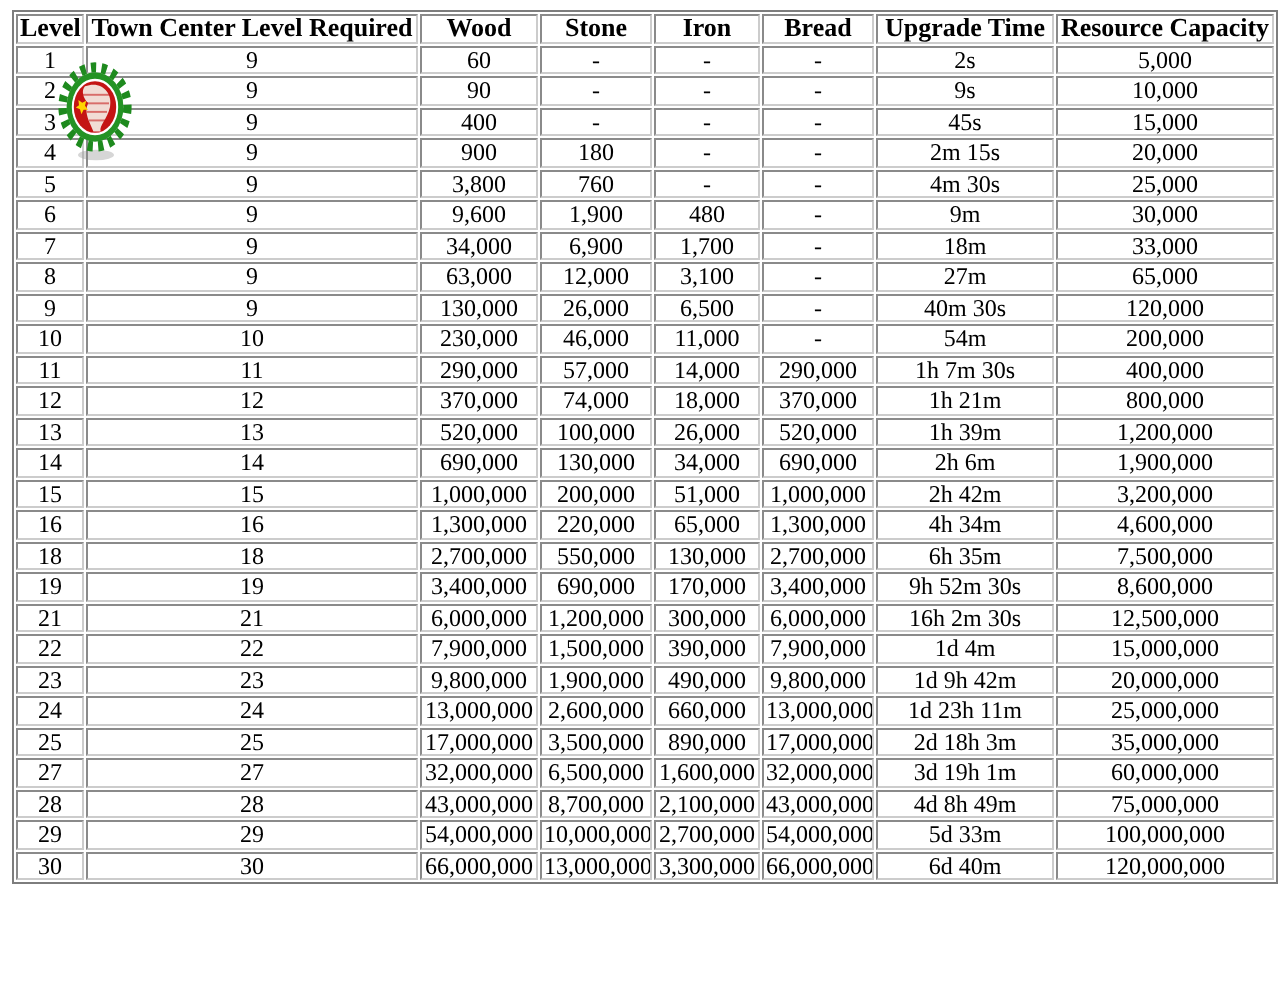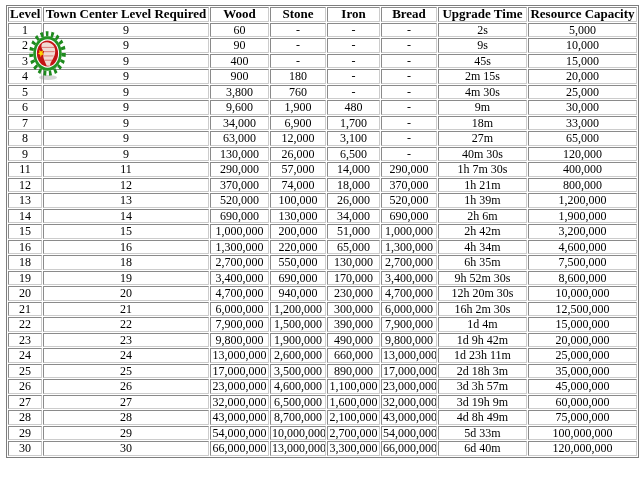--- a/index.html
+++ b/index.html
@@ -143,20 +143,30 @@
         <td>9</td>
         <td>9</td>
         <td>130,000</td>
         <td>26,000</td>
         <td>6,500</td>
         <td>-</td>
         <td>40m 30s</td>
         <td>120,000</td>
       </tr>
       <tr>
+        <td>10</td>
+        <td>10</td>
+        <td>230,000</td>
+        <td>46,000</td>
+        <td>11,000</td>
+        <td>-</td>
+        <td>54m</td>
+        <td>200,000</td>
+      </tr>
+      <tr>
         <td>11</td>
         <td>11</td>
         <td>290,000</td>
         <td>57,000</td>
         <td>14,000</td>
         <td>290,000</td>
         <td>1h 7m 30s</td>
         <td>400,000</td>
       </tr>
       <tr>
@@ -223,30 +233,20 @@
         <td>19</td>
         <td>19</td>
         <td>3,400,000</td>
         <td>690,000</td>
         <td>170,000</td>
         <td>3,400,000</td>
         <td>9h 52m 30s</td>
         <td>8,600,000</td>
       </tr>
       <tr>
-        <td>20</td>
-        <td>20</td>
-        <td>4,700,000</td>
-        <td>940,000</td>
-        <td>230,000</td>
-        <td>4,700,000</td>
-        <td>12h 20m 30s</td>
-        <td>10,000,000</td>
-      </tr>
-      <tr>
         <td>21</td>
         <td>21</td>
         <td>6,000,000</td>
         <td>1,200,000</td>
         <td>300,000</td>
         <td>6,000,000</td>
         <td>16h 2m 30s</td>
         <td>12,500,000</td>
       </tr>
       <tr>
@@ -283,37 +283,27 @@
         <td>25</td>
         <td>25</td>
         <td>17,000,000</td>
         <td>3,500,000</td>
         <td>890,000</td>
         <td>17,000,000</td>
         <td>2d 18h 3m</td>
         <td>35,000,000</td>
       </tr>
       <tr>
-        <td>26</td>
-        <td>26</td>
-        <td>23,000,000</td>
-        <td>4,600,000</td>
-        <td>1,100,000</td>
-        <td>23,000,000</td>
-        <td>3d 3h 57m</td>
-        <td>45,000,000</td>
-      </tr>
-      <tr>
         <td>27</td>
         <td>27</td>
         <td>32,000,000</td>
         <td>6,500,000</td>
         <td>1,600,000</td>
         <td>32,000,000</td>
-        <td>3d 19h 9m</td>
+        <td>3d 19h 1m</td>
         <td>60,000,000</td>
       </tr>
       <tr>
         <td>28</td>
         <td>28</td>
         <td>43,000,000</td>
         <td>8,700,000</td>
         <td>2,100,000</td>
         <td>43,000,000</td>
         <td>4d 8h 49m</td>

